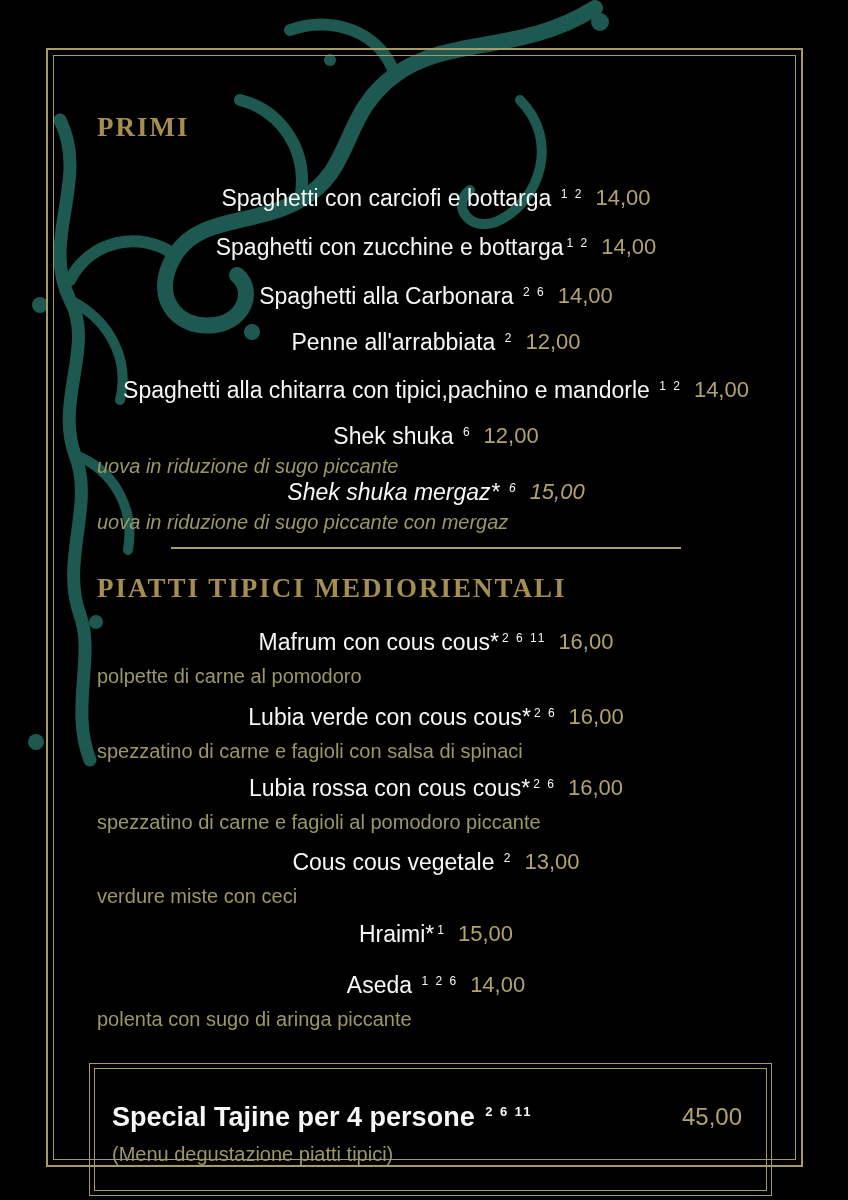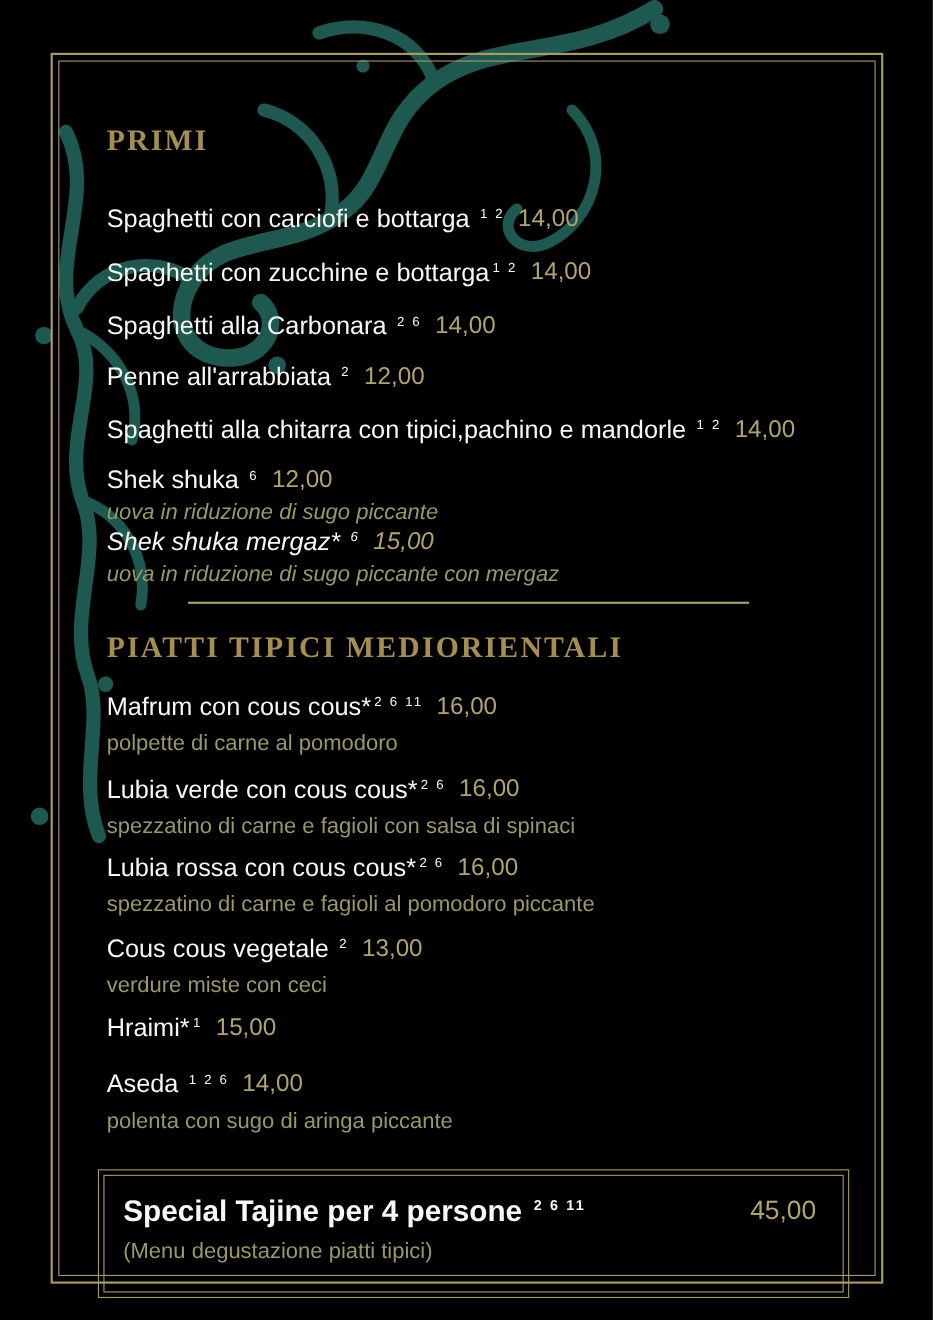--- a/index.html
+++ b/index.html
@@ -13,38 +13,38 @@
   .frame-outer{position:absolute;top:48px;left:46px;right:45px;bottom:33px;
     border:2.5px solid #a89a66;}
   .frame-inner{position:absolute;top:55px;left:53px;right:52px;bottom:40px;
     border:1px solid #a89a66;}
 
   .content{position:absolute;left:97px;right:73px;top:112px;}
 
   .section-title{font-family:"Liberation Serif",serif;font-weight:bold;
     font-size:27px;line-height:30px;letter-spacing:2px;color:#a68e51;margin:0;}
 
-  .row{display:flex;justify-content:flex-start;align-items:flex-start;}
+  .row{display:flex;justify-content:center;align-items:flex-start;}
   .item-name{font-size:23px;line-height:30px;color:#f7f8f5;font-weight:400;}
   .sup{font-size:12px;position:relative;top:-8px;letter-spacing:2px;margin-left:3px;}
   .price{font-size:22px;line-height:30px;color:#b2a36c;flex-shrink:0;margin-left:12px;}
   .desc{font-size:20px;line-height:22px;color:#9a9864;margin-top:4px;}
 
   .mt41{margin-top:41px;} .mt15{margin-top:15px;} .mt12{margin-top:12px;}
   .mt14{margin-top:14px;} .mt11{margin-top:11px;} .mt0{margin-top:0;font-style:italic;}
   .mt24{margin-top:24px;} .mt17{margin-top:17px;}
 
   .divider{height:2px;width:510px;margin:14px 0 0 74px;background:#a3a06b;}
   .head2{margin-top:24px;}
 
   
   .special-box{margin-top:33px;margin-left:-8px;width:683px;
     border:1px solid #a89a66;box-sizing:border-box;}
   .special-inner{border:1px solid #a89a66;margin:4px;
-    padding:16px 24px 24px 17px;}
+    padding:32px 24px 24px 17px;}
   .special-row{display:flex;justify-content:space-between;align-items:flex-start;}
   .special-name{font-size:27px;line-height:32px;font-weight:bold;color:#f7f8f5;}
   .special-name .sup{font-size:13px;top:-10px;}
   .special-price{font-size:24px;line-height:32px;color:#b2a36c;flex-shrink:0;}
   .special-desc{font-size:20px;line-height:24px;color:#9a9864;margin-top:4px;}
 </style>
 </head>
 <body>
 
 <div class="page">

